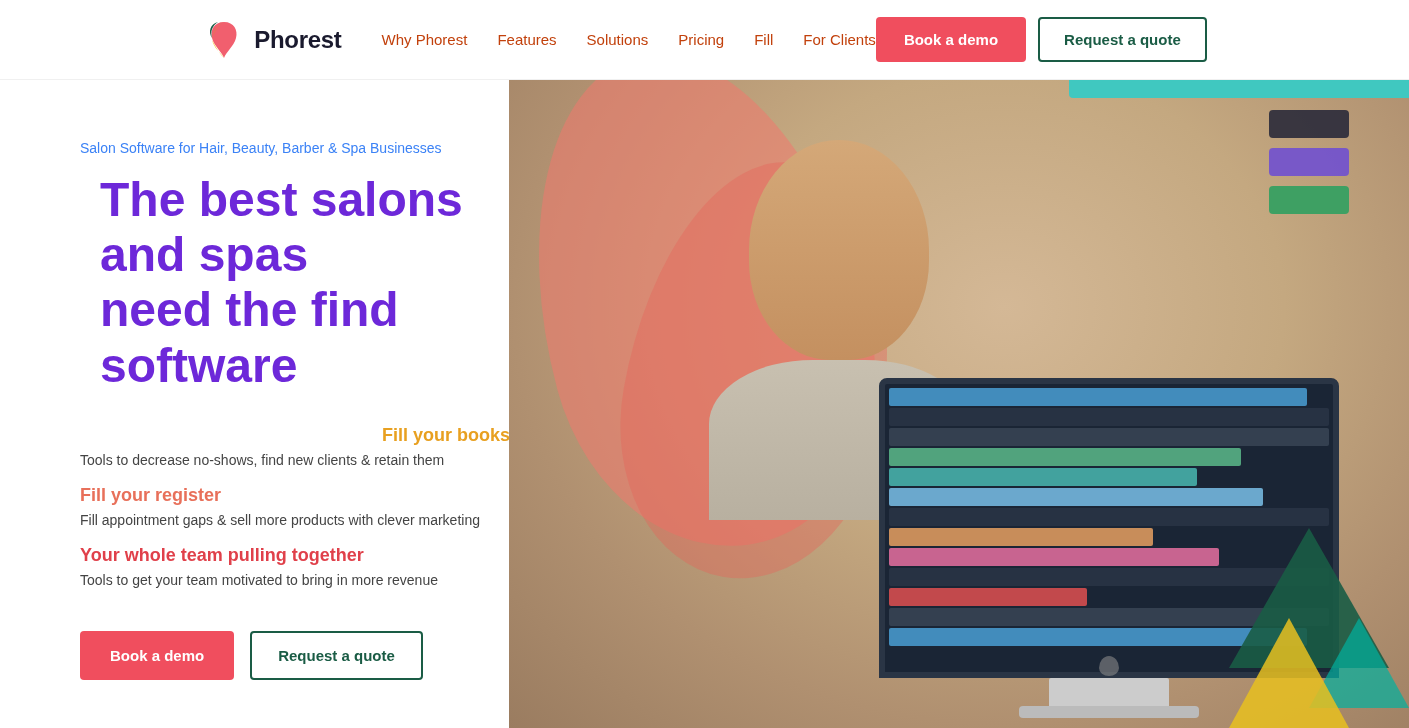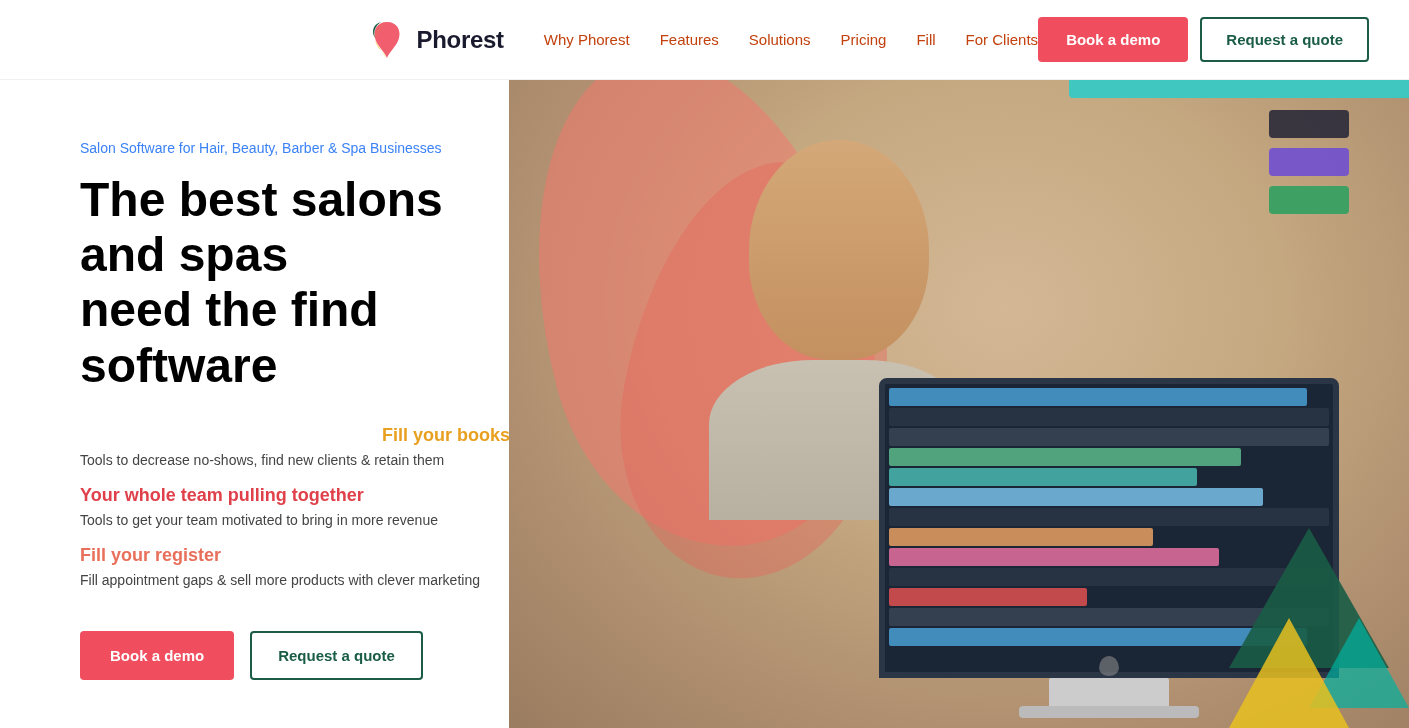--- a/index.html
+++ b/index.html
@@ -2,21 +2,21 @@
 <html><head>
   <meta charset="utf-8">
   <style>
     * { margin: 0; padding: 0; box-sizing: border-box; }
     body { font-family: -apple-system, BlinkMacSystemFont, 'Segoe UI', Helvetica, Arial, sans-serif; background: #fff; overflow: hidden; width: 1409px; height: 728px; }
 
     
     header {
       display: flex;
       align-items: center;
-      justify-content: flex-end;
+      justify-content: center;
       padding: 0 40px;
       height: 80px;
       background: #fff;
       position: relative;
       z-index: 10;
       border-bottom: 1px solid #f0f0f0;
     }
     .header-left {
       display: flex;
       align-items: center;
@@ -93,23 +93,24 @@
     }
     .hero-subtitle {
       font-size: 14px;
       color: #3b82f6;
       font-weight: 500;
       margin-bottom: 16px;
     }
     .hero-title {
       font-size: 48px;
       font-weight: 800;
-      color: #000000;
+      color: #6d28d9;
       line-height: 1.15;
       margin-bottom: 32px;
+      margin-left: 20px;
     }
     .feature-block {
       margin-bottom: 14px;
     }
     .feature-heading {
       font-size: 18px;
       font-weight: 700;
       margin-bottom: 4px;
     }
     .feature-heading.orange { color: #e8a020; text-align: right; }
@@ -395,26 +396,26 @@
     <h1 class="hero-title">
       <span>The best salons and spas</span><br>
       <span>need the find software</span>
     </h1>
 
     <div class="feature-block">
       <p class="feature-heading orange">Fill your books</p>
       <p class="feature-desc">Tools to decrease no-shows, find new clients &amp; retain them</p>
     </div>
     <div class="feature-block">
+      <p class="feature-heading salmon">Fill your register</p>
+      <p class="feature-desc">Fill appointment gaps &amp; sell more products with clever marketing</p>
+    </div>
+    <div class="feature-block">
       <p class="feature-heading red">Your whole team pulling together</p>
       <p class="feature-desc">Tools to get your team motivated to bring in more revenue</p>
-    </div>
-    <div class="feature-block">
-      <p class="feature-heading salmon">Fill your register</p>
-      <p class="feature-desc">Fill appointment gaps &amp; sell more products with clever marketing</p>
     </div>
 
     <div class="hero-buttons">
       <button class="btn-book-demo-hero">Book a demo</button>
       <button class="btn-request-quote-hero">Request a quote</button>
     </div>
   </div>
 
   <div class="hero-right">
 

